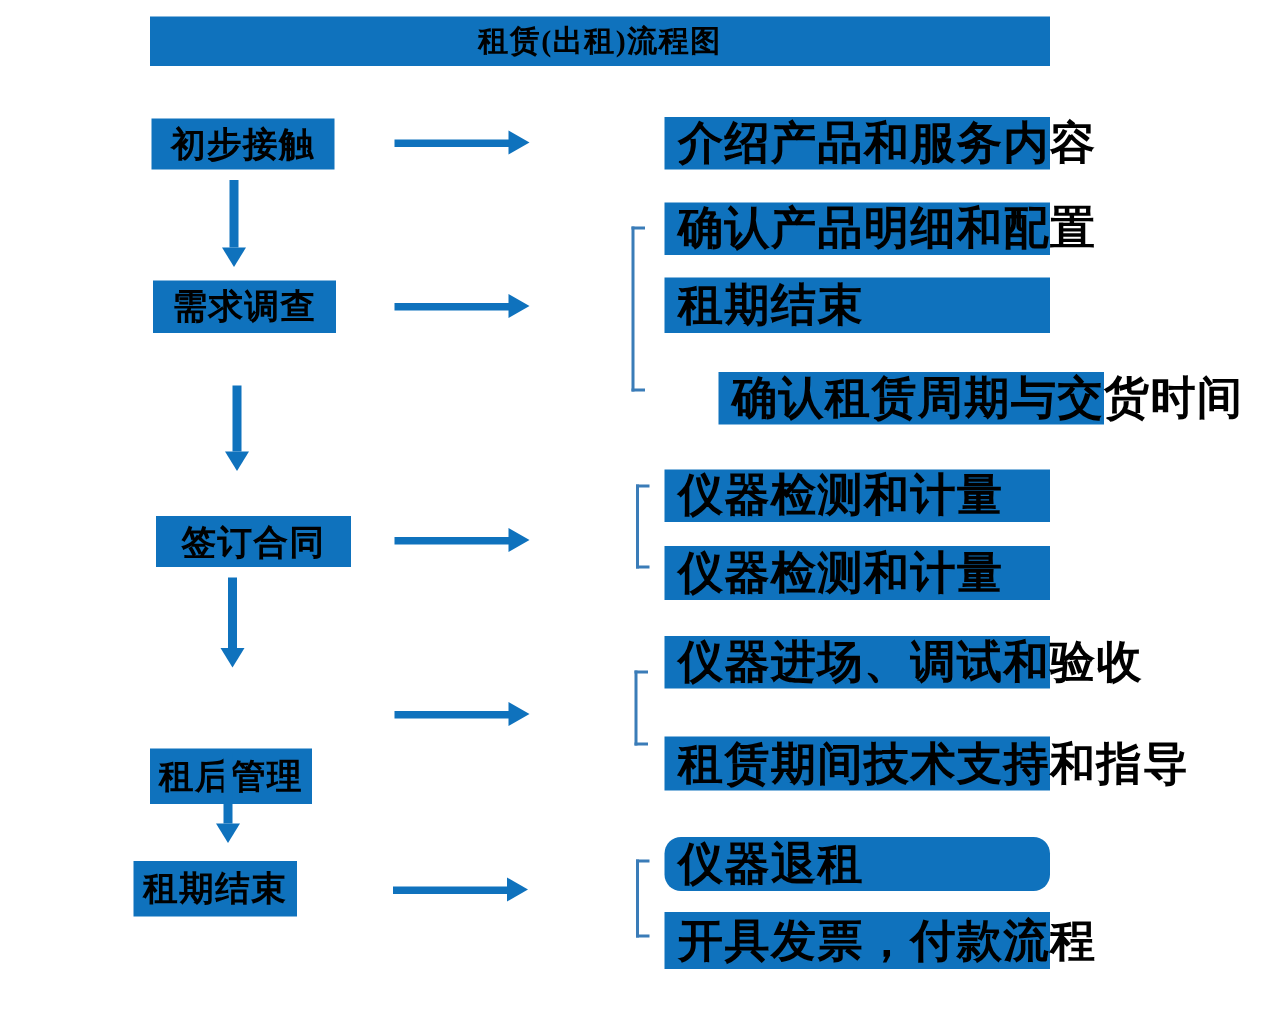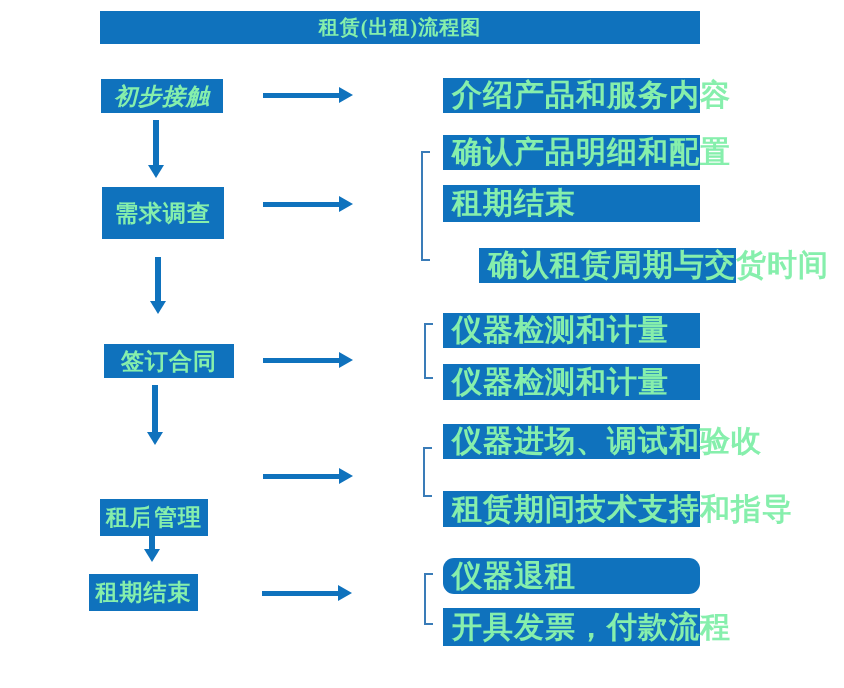--- a/index.html
+++ b/index.html
@@ -10,21 +10,21 @@
   .canvas {
     position: relative;
     width: 844px;
     height: 688px;
     background: #ffffff;
     overflow: hidden;
   }
   .box {
     position: absolute;
     background: #0f72bd;
-    color: #86efac;
+    color: #000000;
     font-weight: bold;
     display: flex;
     align-items: center;
     white-space: nowrap;
   }
   .title-bar {
     left: 100px; top: 11px; width: 600px; height: 33px;
     justify-content: center;
     font-size: 20px;
     letter-spacing: 1px;
@@ -76,22 +76,22 @@
     border-bottom: 2px solid #3a7cb8;
   }
 </style>
 </head>
 <body>
 
 <div class="canvas">
 
   <div class="box title-bar">租赁(出租)流程图</div>
 
-  <div class="box step" style="left:101px; top:79px;  width:122px; height:34px;font-style:italic;">初步接触</div>
-  <div class="box step" style="left:102px; top:187px; width:122px; height:52px;font-family:Liberation Mono, monospace;">需求调查</div>
+  <div class="box step" style="left:101px; top:79px;  width:122px; height:34px;">初步接触</div>
+  <div class="box step" style="left:102px; top:187px; width:122px; height:35px;font-family:Liberation Mono, monospace;">需求调查</div>
   <div class="box step" style="left:104px; top:344px; width:130px; height:34px;">签订合同</div>
   <div class="box step" style="left:100px; top:458px; width:108px; height:37px;margin-top:41px;">租后管理</div>
   <div class="box step" style="left:89px;  top:574px; width:109px; height:37px;">租期结束</div>
 
   <div class="box detail" style="top:78px;  height:35px;">介绍产品和服务内容</div>
 
   <div class="box detail" style="top:135px; height:35px;">确认产品明细和配置</div>
   <div class="box detail" style="top:185px; height:37px;">租期结束</div>
   <div class="box detail" style="top:248px; height:35px;margin-left:36px;">确认租赁周期与交货时间</div>
 

